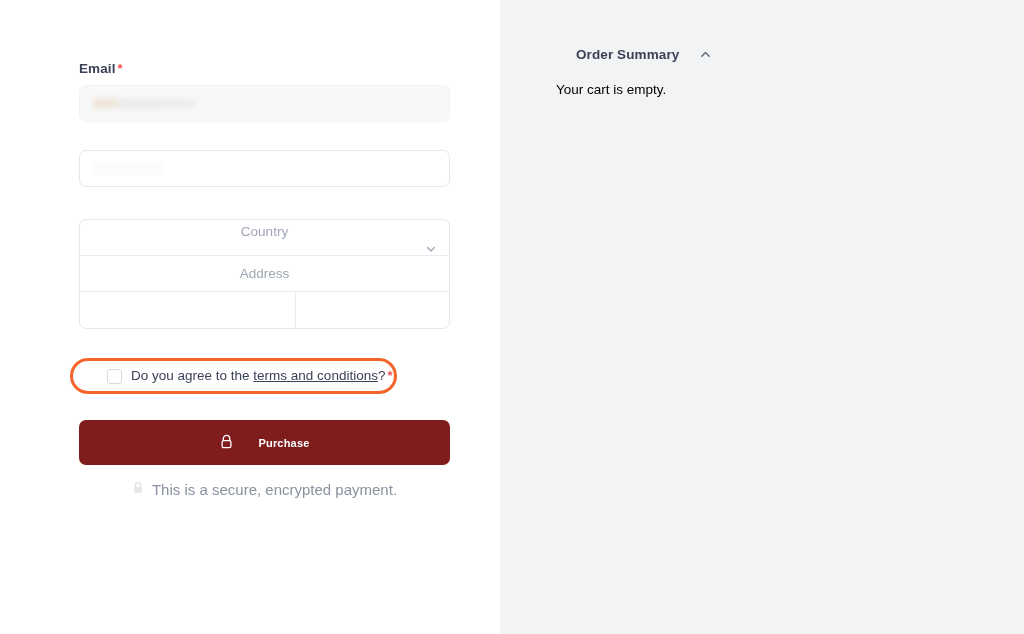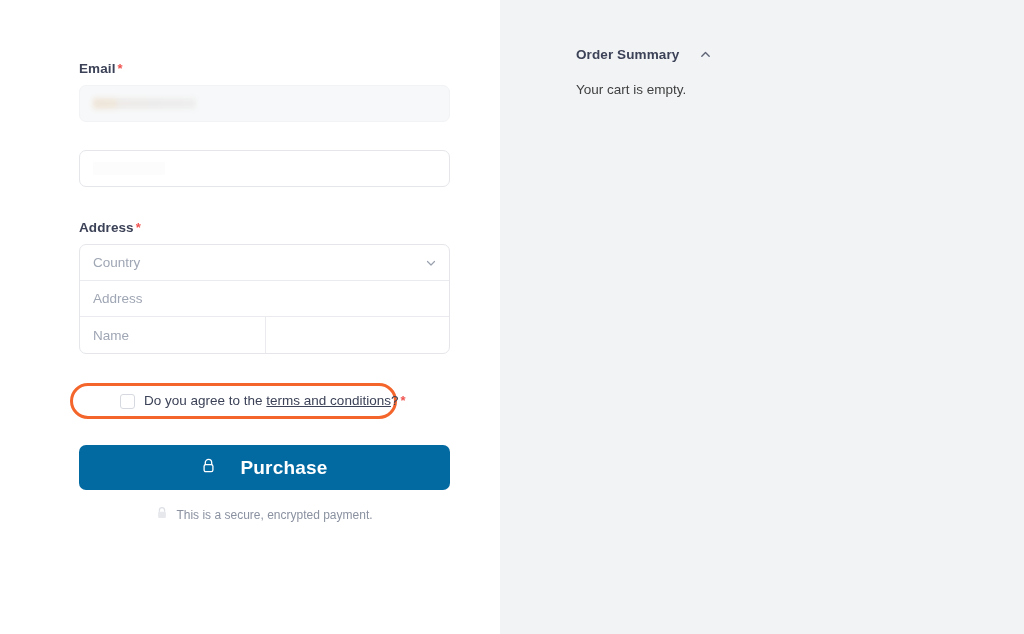--- a/index.html
+++ b/index.html
@@ -103,20 +103,21 @@
     border-radius: 7px;
     overflow: hidden;
     background: #ffffff;
   }
   .addr-row {
     box-sizing: border-box;
     height: 36px;
     display: flex;
     align-items: center;
     border-bottom: 1px solid #e9ebee;
+    flex-direction: column;
   }
   .addr-row:last-child { border-bottom: none; }
   .addr-cell {
     box-sizing: border-box;
     height: 100%;
     display: flex;
     align-items: center;
     padding: 0 13px;
     font-size: 13.5px;
     color: #9fa6b4;
@@ -149,21 +150,21 @@
     top: 0px;
     width: 327px;
     height: 36px;
     box-sizing: border-box;
     border: 3px solid #f4652b;
     border-radius: 19px;
     pointer-events: none;
   }
   .terms-row {
     position: absolute;
-    left: 13px;
+    left: 0;
     top: 9px;
     display: flex;
     align-items: center;
     gap: 9px;
     padding-left: 28px;
   }
   .checkbox {
     box-sizing: border-box;
     width: 15px;
     height: 15px;
@@ -182,43 +183,43 @@
     color: #3c4257;
     text-decoration: underline;
   }
 
   
   .purchase-btn {
     box-sizing: border-box;
     margin-top: 24px;
     width: 371px;
     height: 45px;
-    background: #0369a1;
+    background: #7f1d1d;
     border: none;
     border-radius: 7px;
     color: #ffffff;
-    font-size: 19px;
+    font-size: 11px;
     font-weight: bold;
     font-family: "Liberation Sans", sans-serif;
     display: flex;
     align-items: center;
     justify-content: center;
     gap: 24px;
     cursor: pointer;
     letter-spacing: .2px;
   }
 
   .secure-note {
     margin-top: 16px;
     width: 371px;
     display: flex;
     align-items: center;
     justify-content: center;
     gap: 8px;
-    font-size: 12px;
+    font-size: 15px;
     color: #8a91a0;
   }
 
   
   .summary-pane {
     width: 524px;
     height: 634px;
     background: #f2f3f5;
     box-sizing: border-box;
   }
@@ -232,24 +233,24 @@
   }
   .summary-title {
     font-size: 13.5px;
     font-weight: bold;
     color: #3c4257;
     letter-spacing: .1px;
   }
   .chev-up { display: flex; align-items: center; color: #5c6374; }
   .summary-empty {
     position: absolute;
-    left: 576px;
+    left: 556px;
     top: 82px;
     font-size: 13.5px;
-    color: #404040;
+    color: #000000;
   }
 </style>
 </head>
 <body>
 
 <div class="page">
 
   <div class="checkout-pane">
     <div class="form-wrap">
 
@@ -261,23 +262,20 @@
       </div>
 
       <div class="spacer-28"></div>
 
       <div class="input-base input-outlined">
         <span class="autofill-ghost"></span>
       </div>
 
       <div class="spacer-32"></div>
 
-      <div class="field-label">
-        <span>Address</span><span class="req-star">*</span>
-      </div>
       <div class="address-group">
 
         <div class="addr-row">
           <div class="addr-cell">Country</div>
           <span class="chev-down">
             <svg width="12" height="12" viewBox="0 0 12 12" fill="none" aria-hidden="true">
               <path d="M2.5 4.5 L6 8 L9.5 4.5" stroke="currentColor" stroke-width="1.2" stroke-linecap="round" stroke-linejoin="round"></path>
             </svg>
           </span>
         </div>

